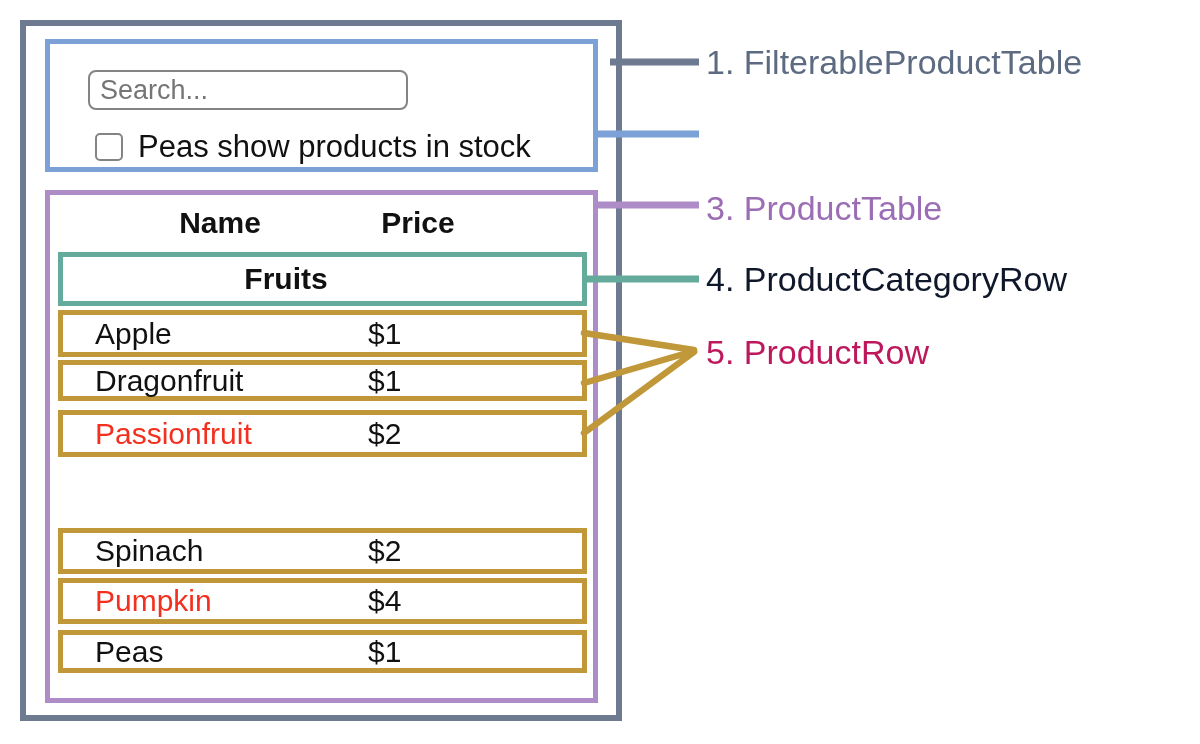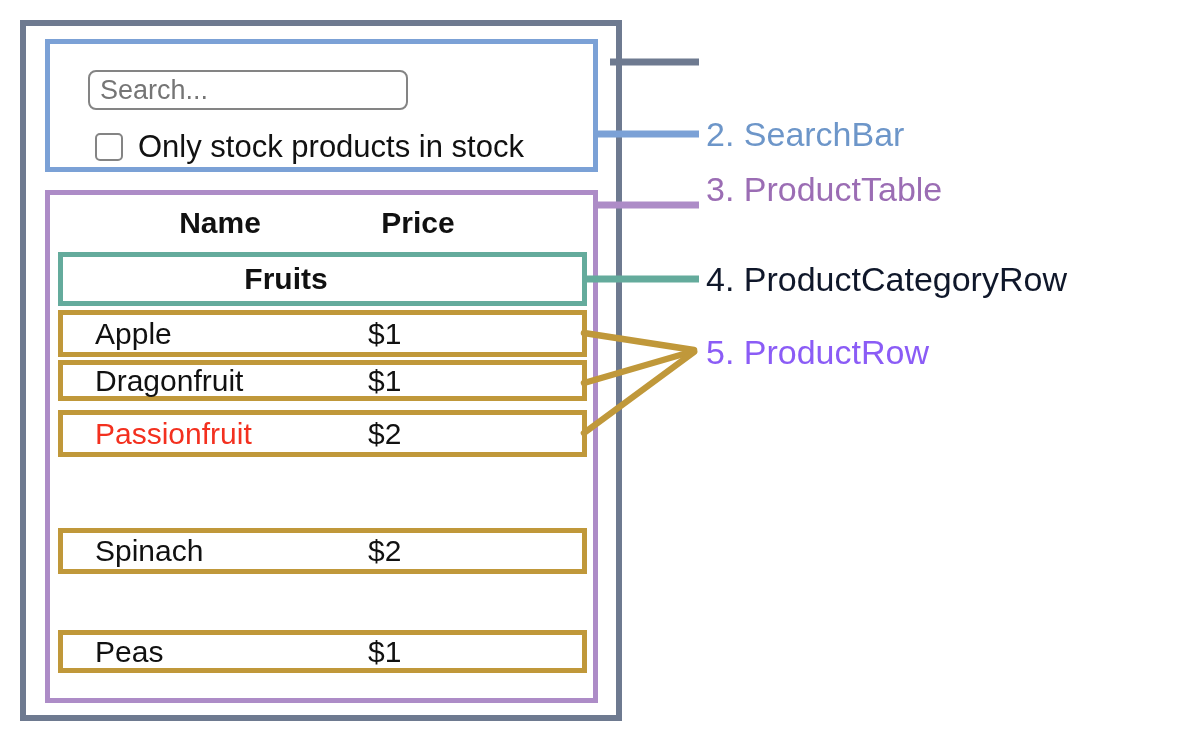--- a/index.html
+++ b/index.html
@@ -88,21 +88,21 @@
     <line class="ln-gold" x1="584" y1="333" x2="694" y2="350"></line>
     <line class="ln-gold" x1="584" y1="383" x2="694" y2="351"></line>
     <line class="ln-gold" x1="584" y1="433" x2="694" y2="352"></line>
   </svg>
 
   <div class="outer-box">
 
     <div class="search-bar-box">
       <input class="search-input" type="text" placeholder="Search..." style="">
       <span class="checkbox" role="checkbox" aria-checked="false"></span>
-      <span class="stock-label">Only stock products in stock</span>
+      <span class="stock-label">Peas show products in stock</span>
     </div>
 
     <div class="product-table-box">
       <span class="th" style="left:170px">Name</span>
       <span class="th" style="left:368px">Price</span>
 
       <div class="catrow" style="top:57px;height:54px">
         <span class="cat-label">Fruits</span>
       </div>
 
@@ -117,24 +117,28 @@
       <div class="prow" style="top:215px;height:47px">
         <span class="cell name oos">Passionfruit</span>
         <span class="cell price">$2</span>
       </div>
 
 
       <div class="prow" style="top:333px;height:46px">
         <span class="cell name">Spinach</span>
         <span class="cell price">$2</span>
       </div>
+      <div class="prow" style="top:383px;height:46px">
+        <span class="cell name oos">Pumpkin</span>
+        <span class="cell price">$4</span>
+      </div>
       <div class="prow" style="top:435px;height:43px">
         <span class="cell name">Peas</span>
         <span class="cell price">$1</span>
       </div>
     </div>
   </div>
 
-  <div class="legend-item" style="top: 134px; color: rgb(109, 150, 201);">2. SearchBar</div>
-  <div class="legend-item" style="top: 189px; color: rgb(155, 109, 180);">3. ProductTable</div>
+  <div class="legend-item" style="top: 62px; color: rgb(93, 107, 130);">1. FilterableProductTable</div>
+  <div class="legend-item" style="top: 208px; color: rgb(155, 109, 180);">3. ProductTable</div>
   <div class="legend-item" style="top: 279px; color: #0f172a;">4. ProductCategoryRow</div>
-  <div class="legend-item" style="top: 352px; color: #8b5cf6;">5. ProductRow</div>
+  <div class="legend-item" style="top: 352px; color: #be185d;">5. ProductRow</div>
 </div>
 
 </body></html>

